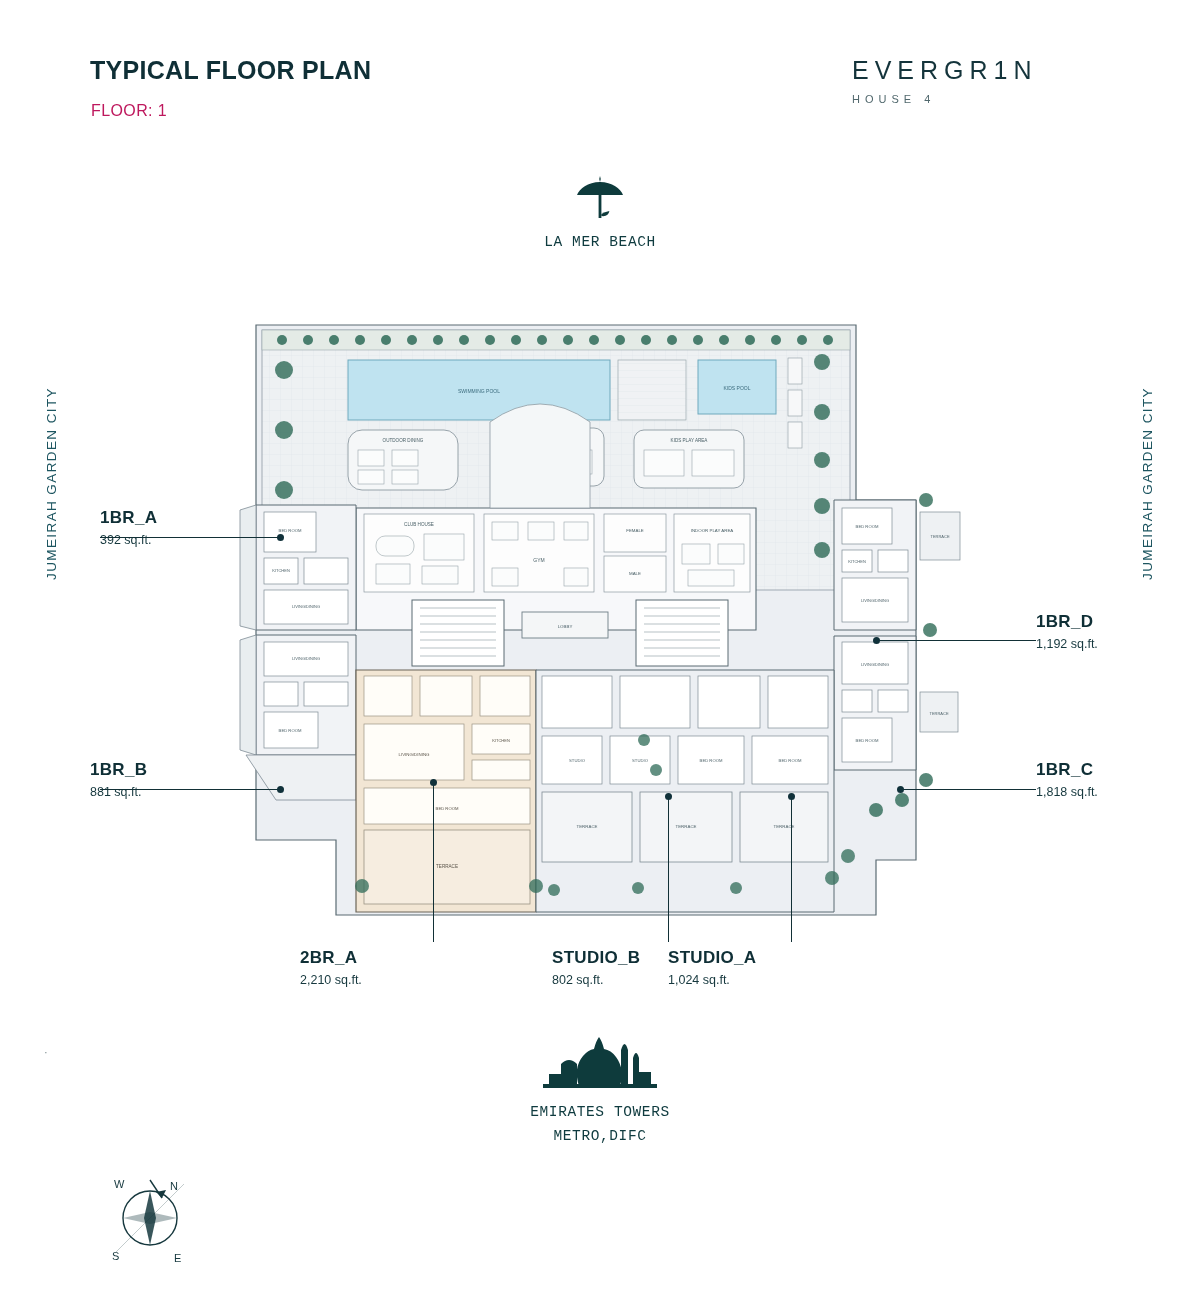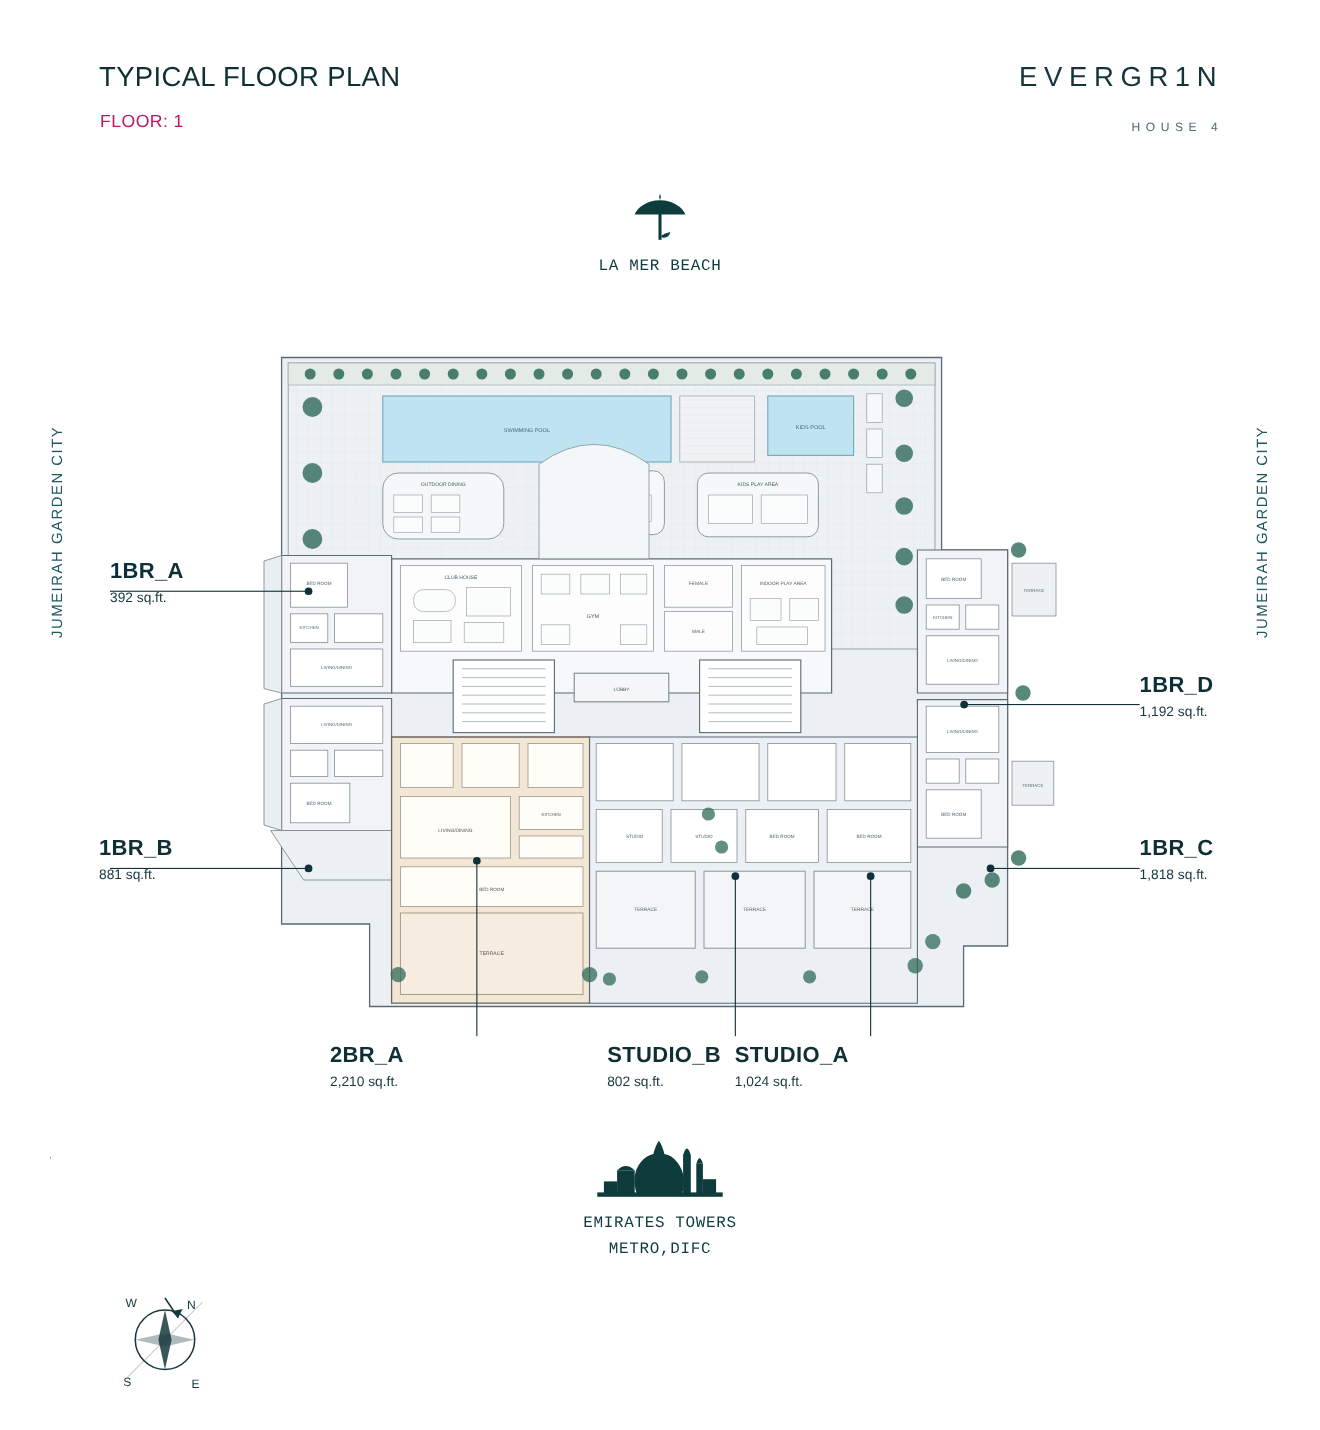--- a/index.html
+++ b/index.html
@@ -15,48 +15,48 @@
     color: #10333a;
     overflow: hidden;
   }
 
   
   .hdr-title {
     position: absolute;
     left: 90px;
     top: 56px;
     font-size: 25px;
-    font-weight: normal;
+    font-weight: bold;
     letter-spacing: 0.3px;
     color: #0f2f36;
   }
   .hdr-floor {
     position: absolute;
     left: 91px;
     top: 102px;
     font-size: 16px;
     font-weight: 400;
     color: #be185d;
     letter-spacing: 0.4px;
   }
   .brand {
     position: absolute;
     right: 88px;
     top: 56px;
-    text-align: right;
+    text-align: left;
     width: 260px;
   }
   .brand-name {
     font-size: 25px;
     letter-spacing: 6px;
     color: #14343b;
     font-weight: 400;
   }
   .brand-sub {
-    margin-top: 25px;
+    margin-top: 8px;
     font-size: 11px;
     letter-spacing: 5px;
     color: #51686d;
   }
 
   
   .landmark {
     position: absolute;
     text-align: center;
     color: #0f3b3f;
@@ -102,21 +102,21 @@
     width: 740px;
     height: 640px;
   }
   #plan svg { display: block; }
 
   
   .callout {
     position: absolute;
   }
   .callout .co-title {
-    font-size: 20px;
+    font-size: 17px;
     font-weight: bold;
     color: #0f2f36;
     letter-spacing: 0.3px;
     white-space: nowrap;
   }
   .callout .co-area {
     margin-top: 5px;
     font-size: 12.5px;
     color: #16383e;
     white-space: nowrap;

